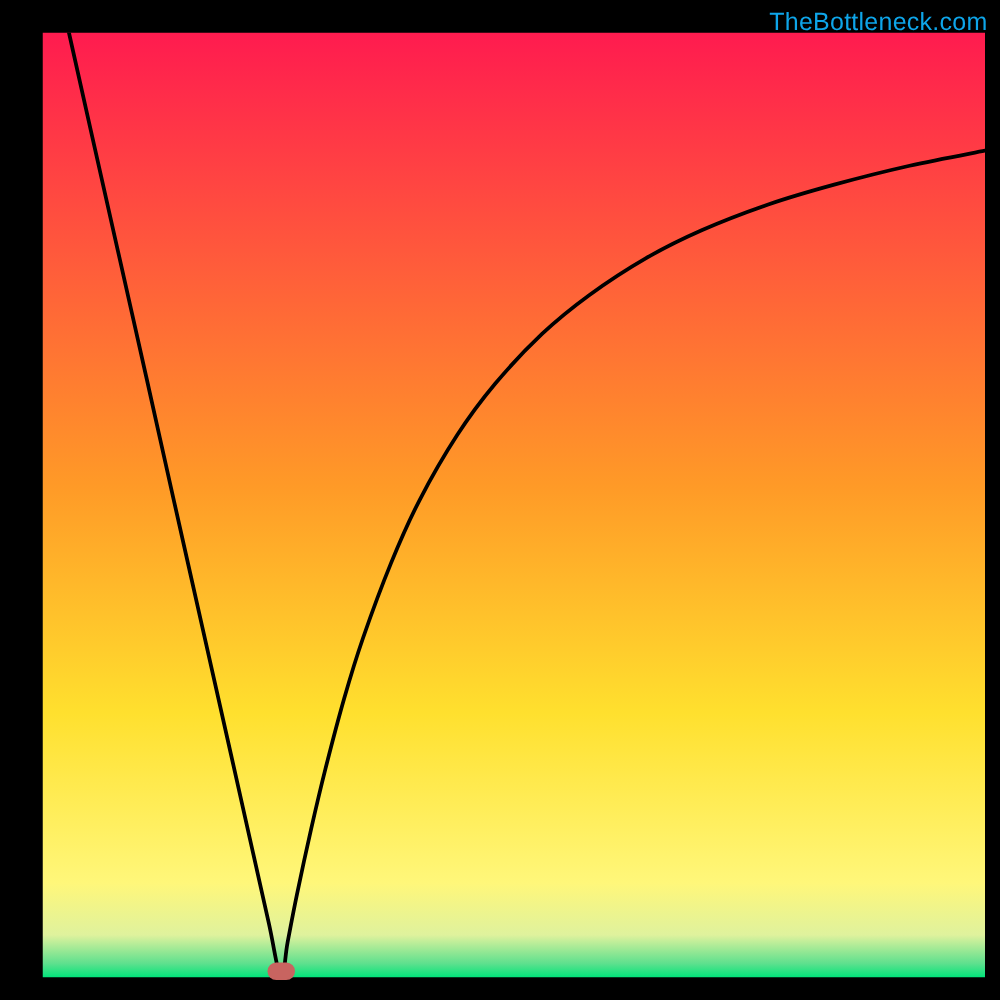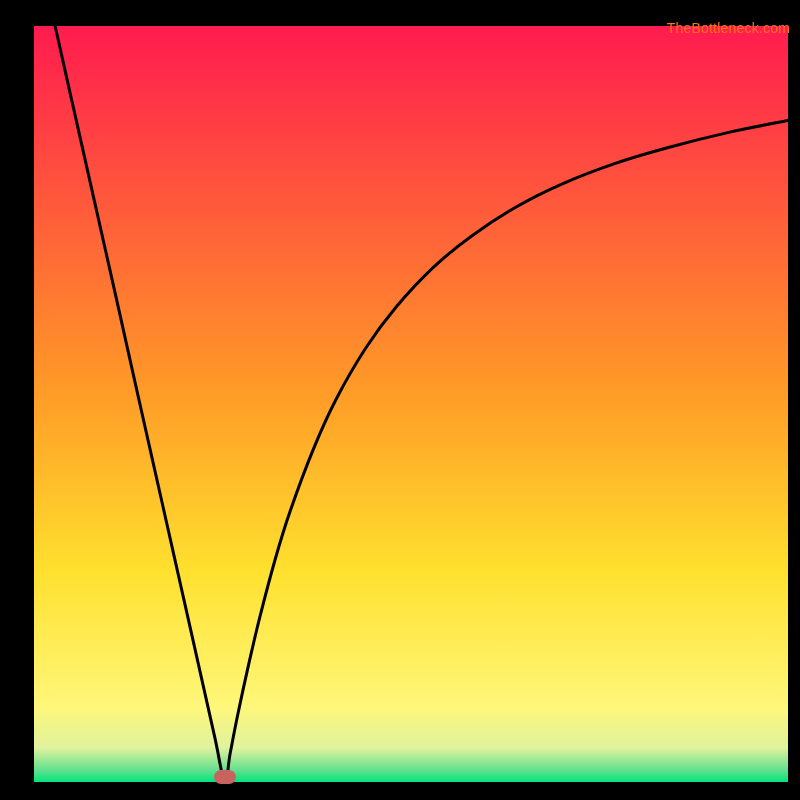--- a/index.html
+++ b/index.html
@@ -7,24 +7,24 @@
     padding: 0;
     width: 800px;
     height: 800px;
     background: #000;
     position: relative;
     overflow: hidden;
     font-family: Arial, Helvetica, sans-serif;
   }
   .watermark {
     position: absolute;
-    top: 20px;
+    top: 7px;
     right: 10px;
-    color: #f97316;
-    font-size: 14px;
+    color: #0ea5e9;
+    font-size: 20px;
     letter-spacing: 0.2px;
     z-index: 10;
   }
   .plot-frame {
     position: absolute;
     left: 34px;
     top: 26px;
     width: 754px;
     height: 756px;
     background: #000;

